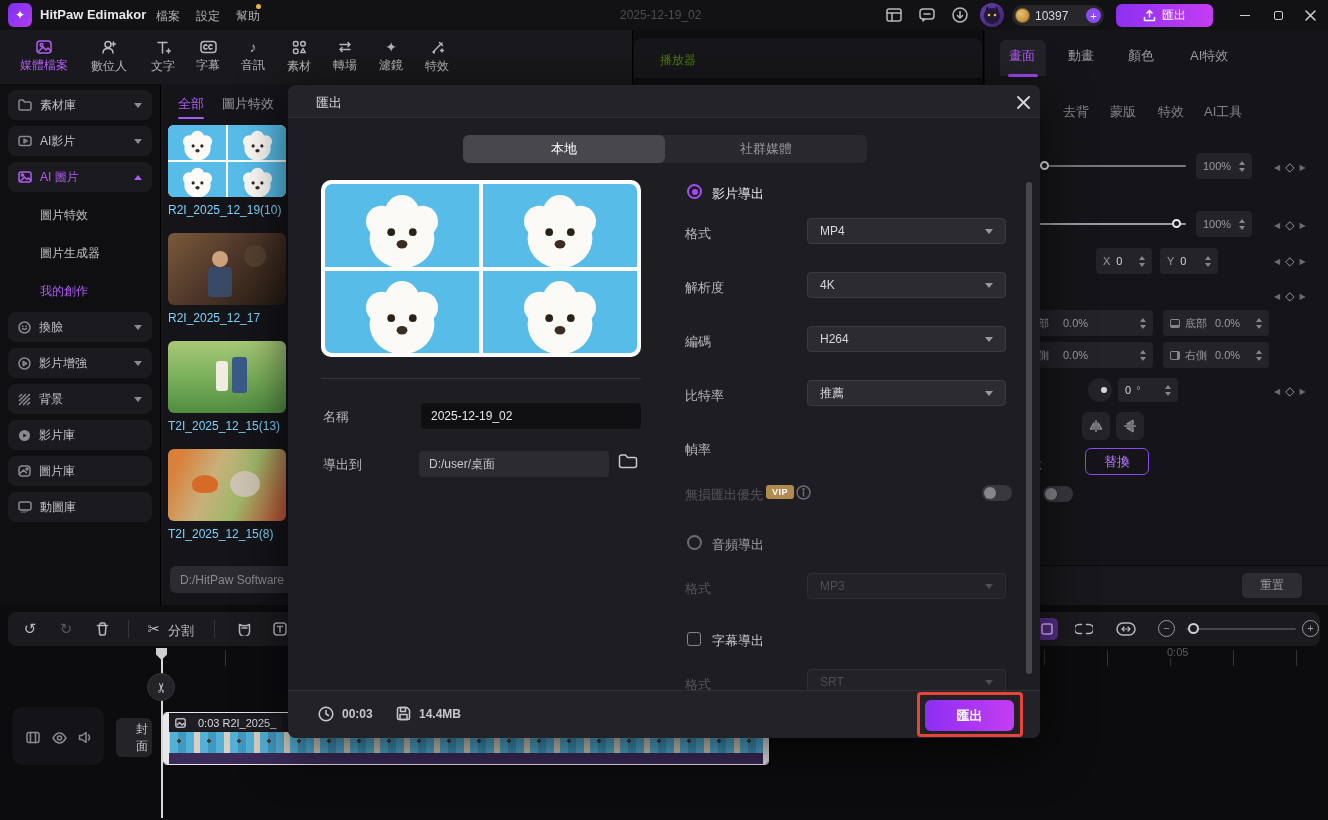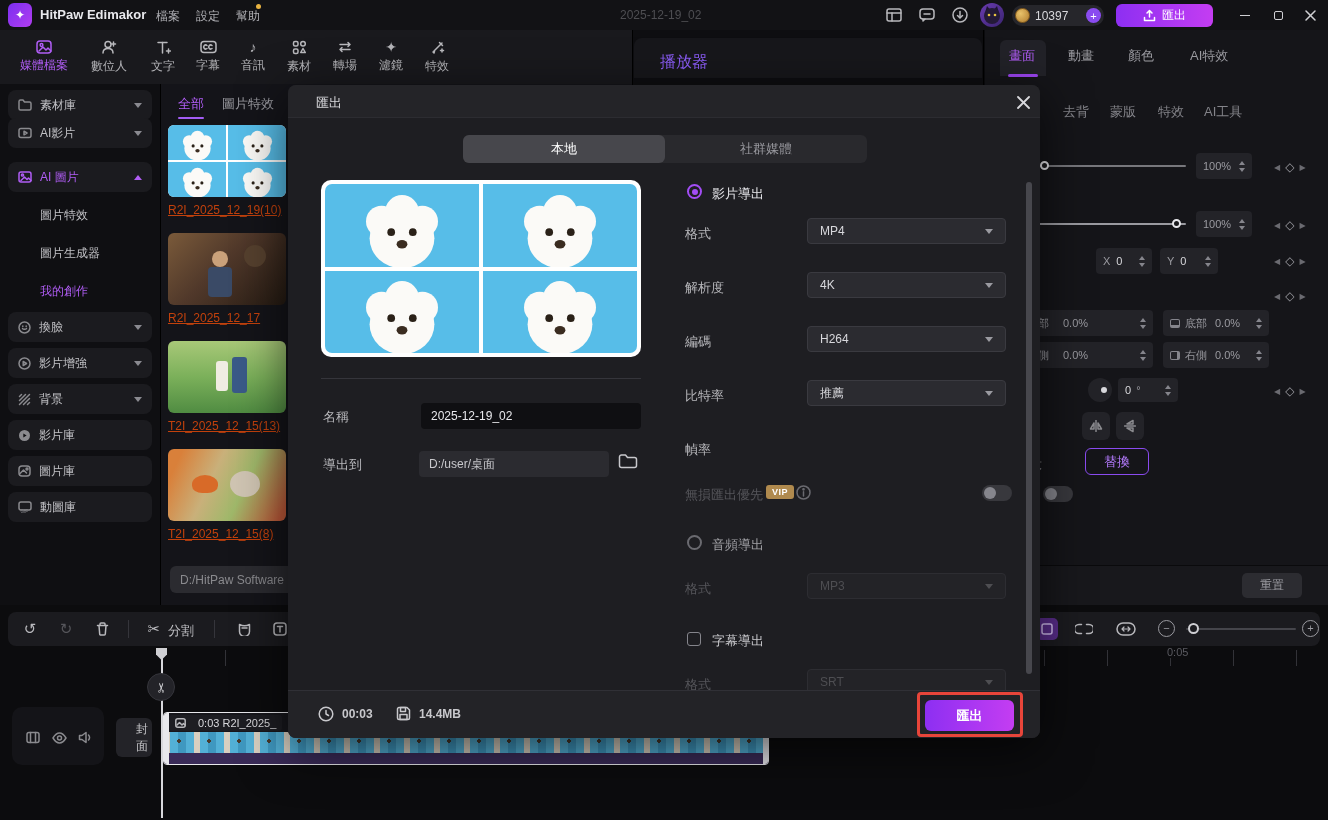--- a/index.html
+++ b/index.html
@@ -24,21 +24,21 @@
   .maxsq{width:9px;height:9px;border:1.5px solid #cfcfd3;border-radius:2px;}
   
   .ribbon{left:0;top:30px;width:632px;height:54px;background:#19191d;}
   .rib-item{top:32px;width:58px;height:50px;display:flex;flex-direction:column;align-items:center;justify-content:center;gap:3px;}
   .rib-label{font-size:12px;color:#b4b4b8;white-space:nowrap;}
   .rib-item.active .rib-label{color:#b05df5;}
   .glyph{font-size:14px;color:#b4b4b8;line-height:14px;}
   
   .playerpanel{left:632px;top:30px;width:352px;height:575px;background:#0e0e11;border-left:1px solid #000;border-right:1px solid #000;}
   .playerheader{left:634px;top:38px;width:348px;height:40px;background:#17171b;border-radius:8px 8px 0 0;}
-  .playerlabel{left:660px;top:52px;font-size:16px;color:#8b5cf6;}
+  .playerlabel{left:660px;top:52px;font-size:12px;color:#4d7c0f;}
   .inspector{left:985px;top:30px;width:343px;height:575px;background:#151519;}
   .insp-tab{top:47px;font-size:13px;color:#9a9aa0;}
   .insp-tab.active{color:#b05df5;}
   .insp-underline{left:1008px;top:74px;width:30px;height:3px;border-radius:2px;background:#9b45f0;}
   .subtab{top:103px;font-size:13px;color:#84848a;}
   .vbox{background:#232328;border-radius:4px;display:flex;align-items:center;padding:0 7px;color:#9a9aa0;font-size:11px;}
   .spin{display:flex;flex-direction:column;gap:3px;margin-left:auto;}
   .spin .u{width:0;height:0;border-left:3.5px solid transparent;border-right:3.5px solid transparent;border-bottom:4px solid #85858c;}
   .spin .d{width:0;height:0;border-left:3.5px solid transparent;border-right:3.5px solid transparent;border-top:4px solid #85858c;}
   .kf{display:flex;gap:5px;font-size:8px;color:#6a6a70;align-items:center;}
@@ -62,21 +62,21 @@
   .side-chev{margin-left:auto;width:0;height:0;border-left:4px solid transparent;border-right:4px solid transparent;border-top:5px solid #8a8a90;}
   .side-chev.up{border-top:none;border-bottom:5px solid #b05df5;}
   .side-sub{left:40px;font-size:12px;color:#c2c2c6;}
   .side-sub.active{color:#b05df5;}
   
   .mediapanel{left:160px;top:84px;width:472px;height:521px;background:#141419;border-left:1px solid #000;}
   .mtab{top:95px;font-size:13px;color:#9a9aa0;}
   .mtab.active{color:#b05df5;}
   .mtab-underline{left:178px;top:117px;width:26px;height:2px;background:#a35df5;border-radius:1px;}
   .thumb{width:118px;height:72px;border-radius:6px;overflow:hidden;}
-  .mlabel{left:168px;width:150px;font-size:12px;color:#c2410c;white-space:nowrap;text-decoration:underline;}
+  .mlabel{left:168px;width:150px;font-size:12px;color:#7dd3fc;white-space:nowrap;}
   .doggrid{display:grid;grid-template-columns:1fr 1fr;grid-template-rows:1fr 1fr;gap:2px;background:#fff;width:100%;height:100%;}
   .dogcell{background:#57bde8;display:flex;align-items:flex-end;justify-content:center;overflow:hidden;}
   .pathinput{left:170px;top:566px;width:452px;height:27px;background:#2b2b30;border:none;border-radius:6px;color:#8a8a8e;font-size:12px;padding:0 10px;}
   
   .timelinebg{left:0;top:605px;width:1328px;height:215px;background:#0c0c0e;}
   .tl-toolbar{left:8px;top:612px;width:1312px;height:34px;background:#1b1b1f;border-radius:8px;}
   .tl-ico{top:618px;width:24px;height:22px;display:flex;align-items:center;justify-content:center;color:#b8b8bc;font-size:15px;}
   .tl-sep{top:620px;width:1px;height:18px;background:#35353b;}
   .splitlabel{font-size:13px;color:#c2c2c6;}
   .circlebtn{width:17px;height:17px;border:1.2px solid #9a9aa0;border-radius:50%;display:flex;align-items:center;justify-content:center;color:#9a9aa0;font-size:11px;line-height:11px;}
@@ -433,21 +433,21 @@
   </div>
 
   <div class="abs sidebar"></div>
   <div class="abs side-item" style="top:90px">
     <svg class="lin dim" width="14" height="12" viewBox="0 0 14 12">
         <path d="M1 2.5A1.5 1.5 0 0 1 2.5 1H5l1.5 2h5A1.5 1.5 0 0 1 13 4.5v5A1.5 1.5 0 0 1 11.5 11h-9A1.5 1.5 0 0 1 1 9.5z"></path>
       </svg>
     <span class="side-label">素材庫</span>
       <span class="side-chev"></span>
   </div>
-  <div class="abs side-item" style="top:118px">
+  <div class="abs side-item" style="top:126px">
     <svg class="lin dim" width="14" height="12" viewBox="0 0 14 12">
         <rect x="1" y="1.5" width="12" height="9" rx="2"></rect>
         <path d="M6 4.2 9 6 6 7.8z"></path>
       </svg>
     <span class="side-label">AI影片</span>
       <span class="side-chev"></span>
   </div>
   <div class="abs side-item active" style="top:162px">
     <svg class="lin purple" width="14" height="12" viewBox="0 0 14 12">
         <rect x="1" y="1" width="12" height="10" rx="2"></rect>

